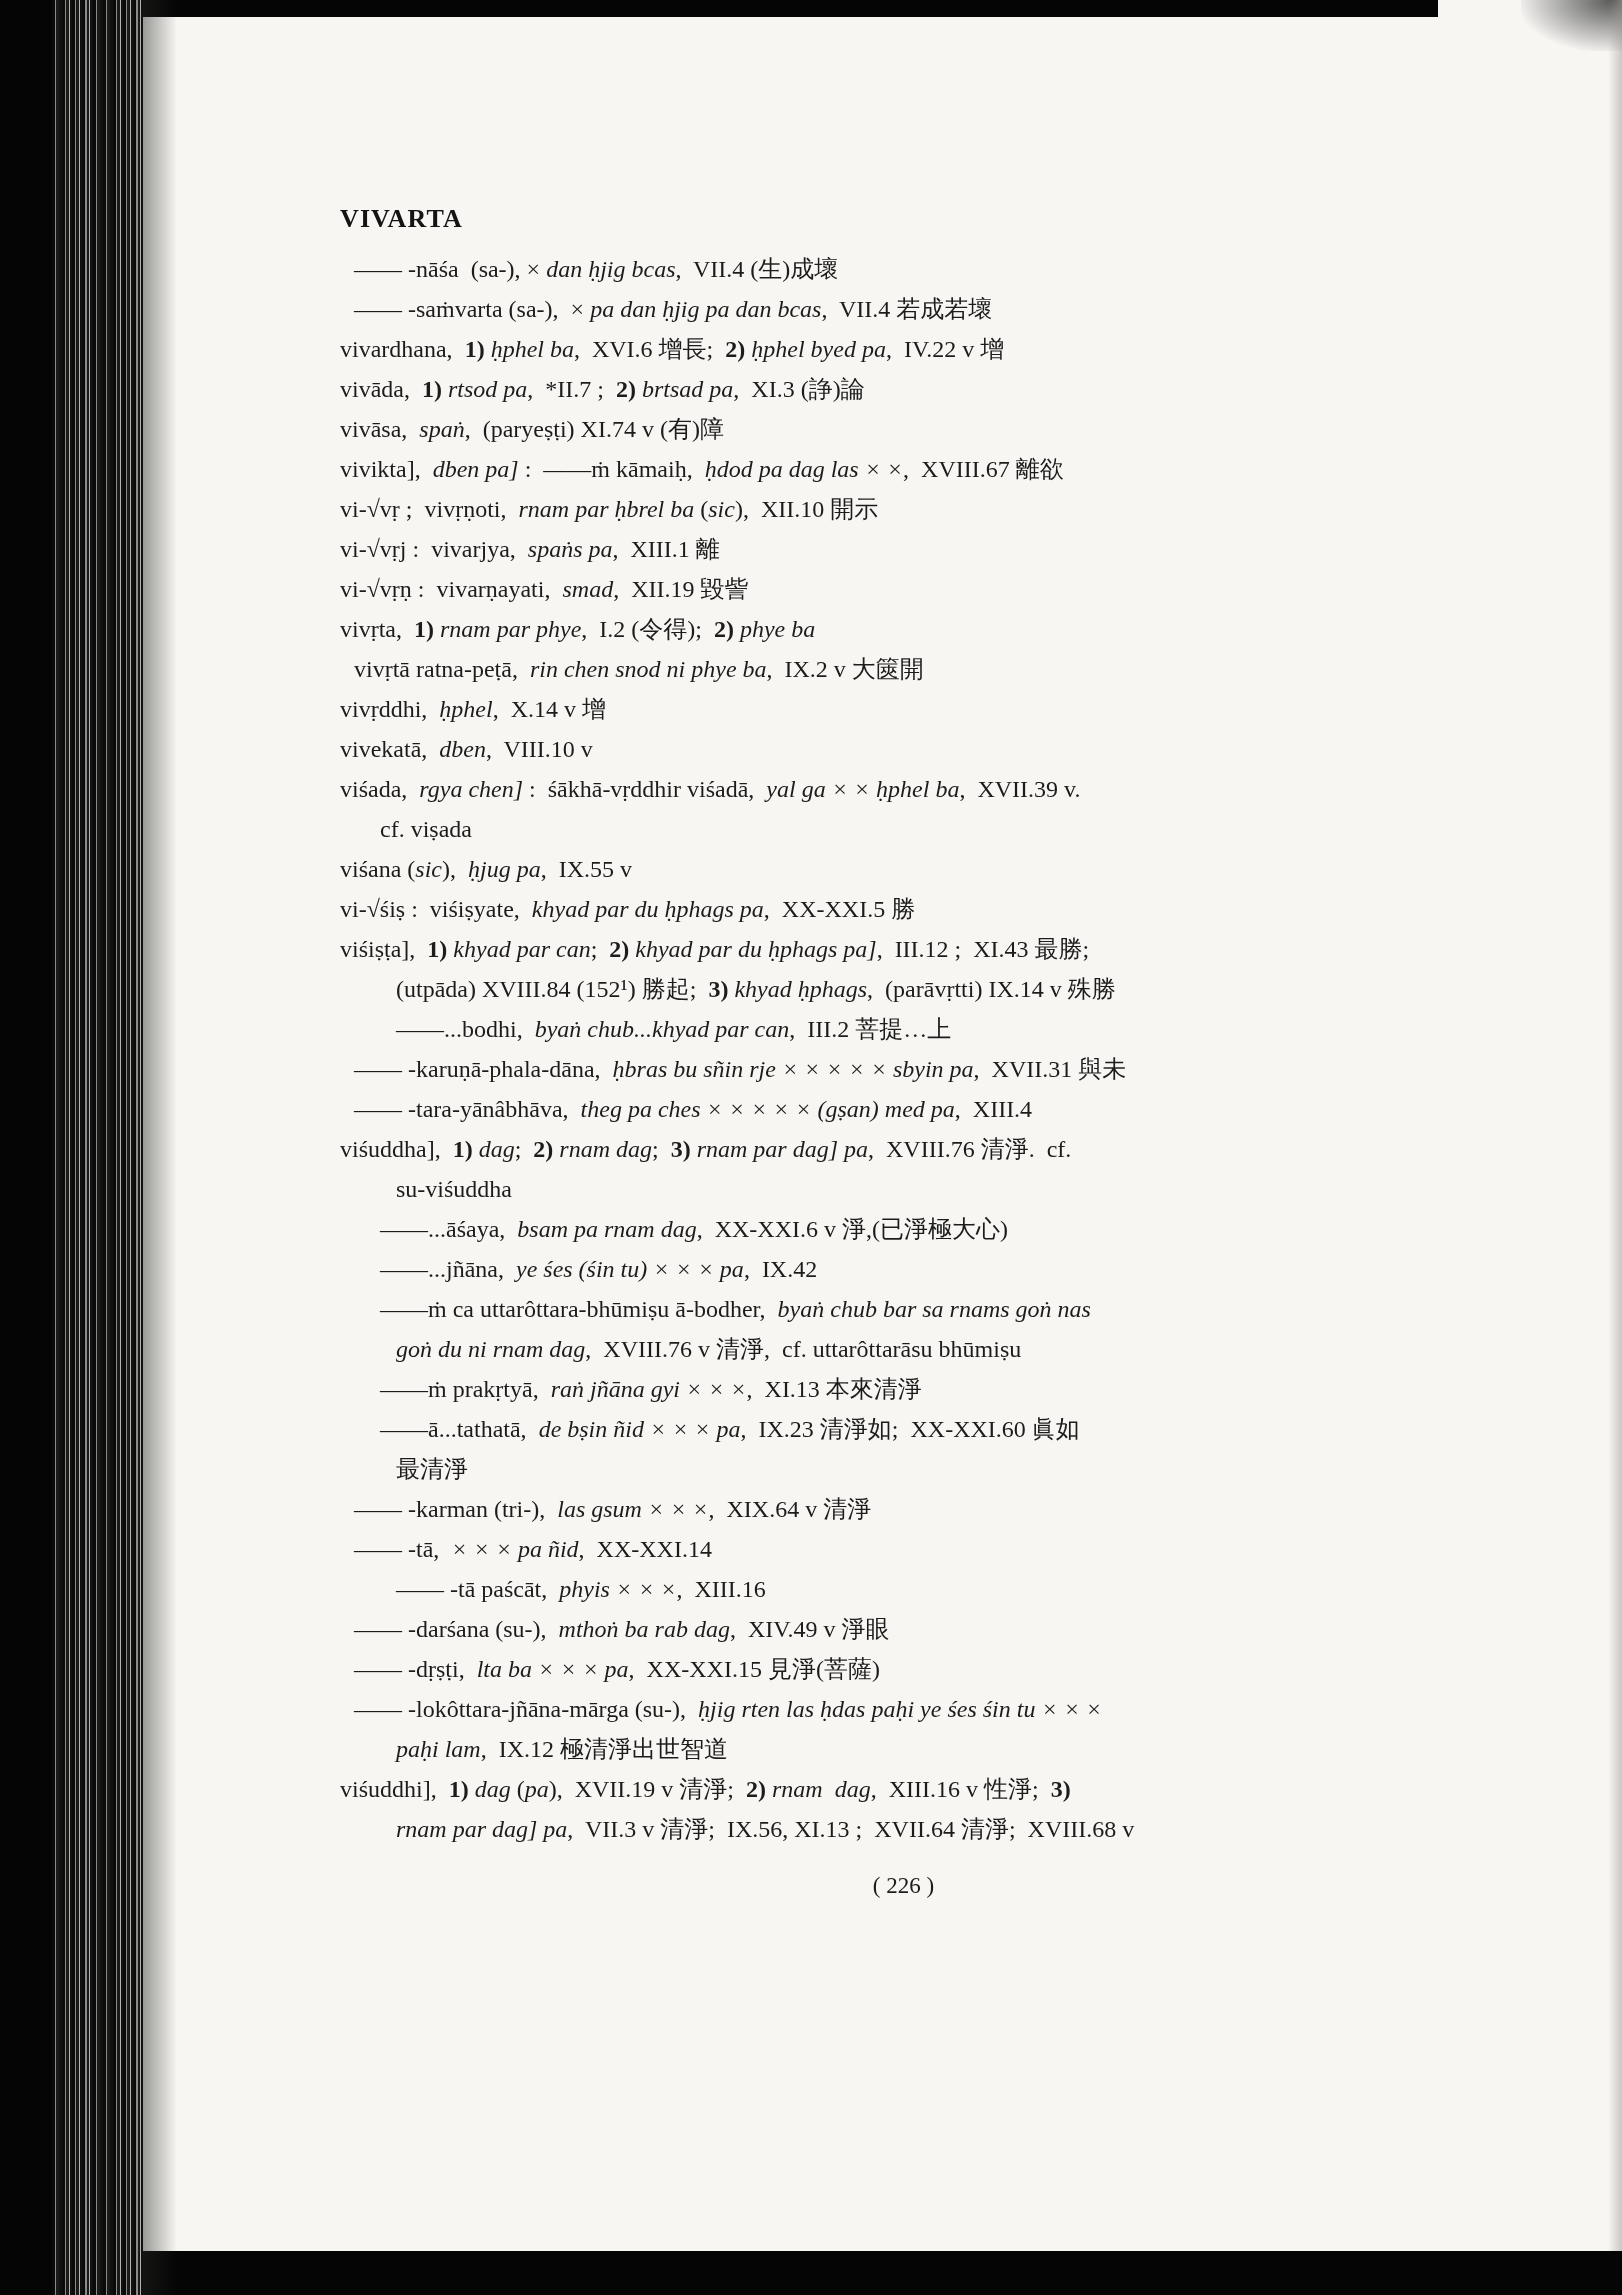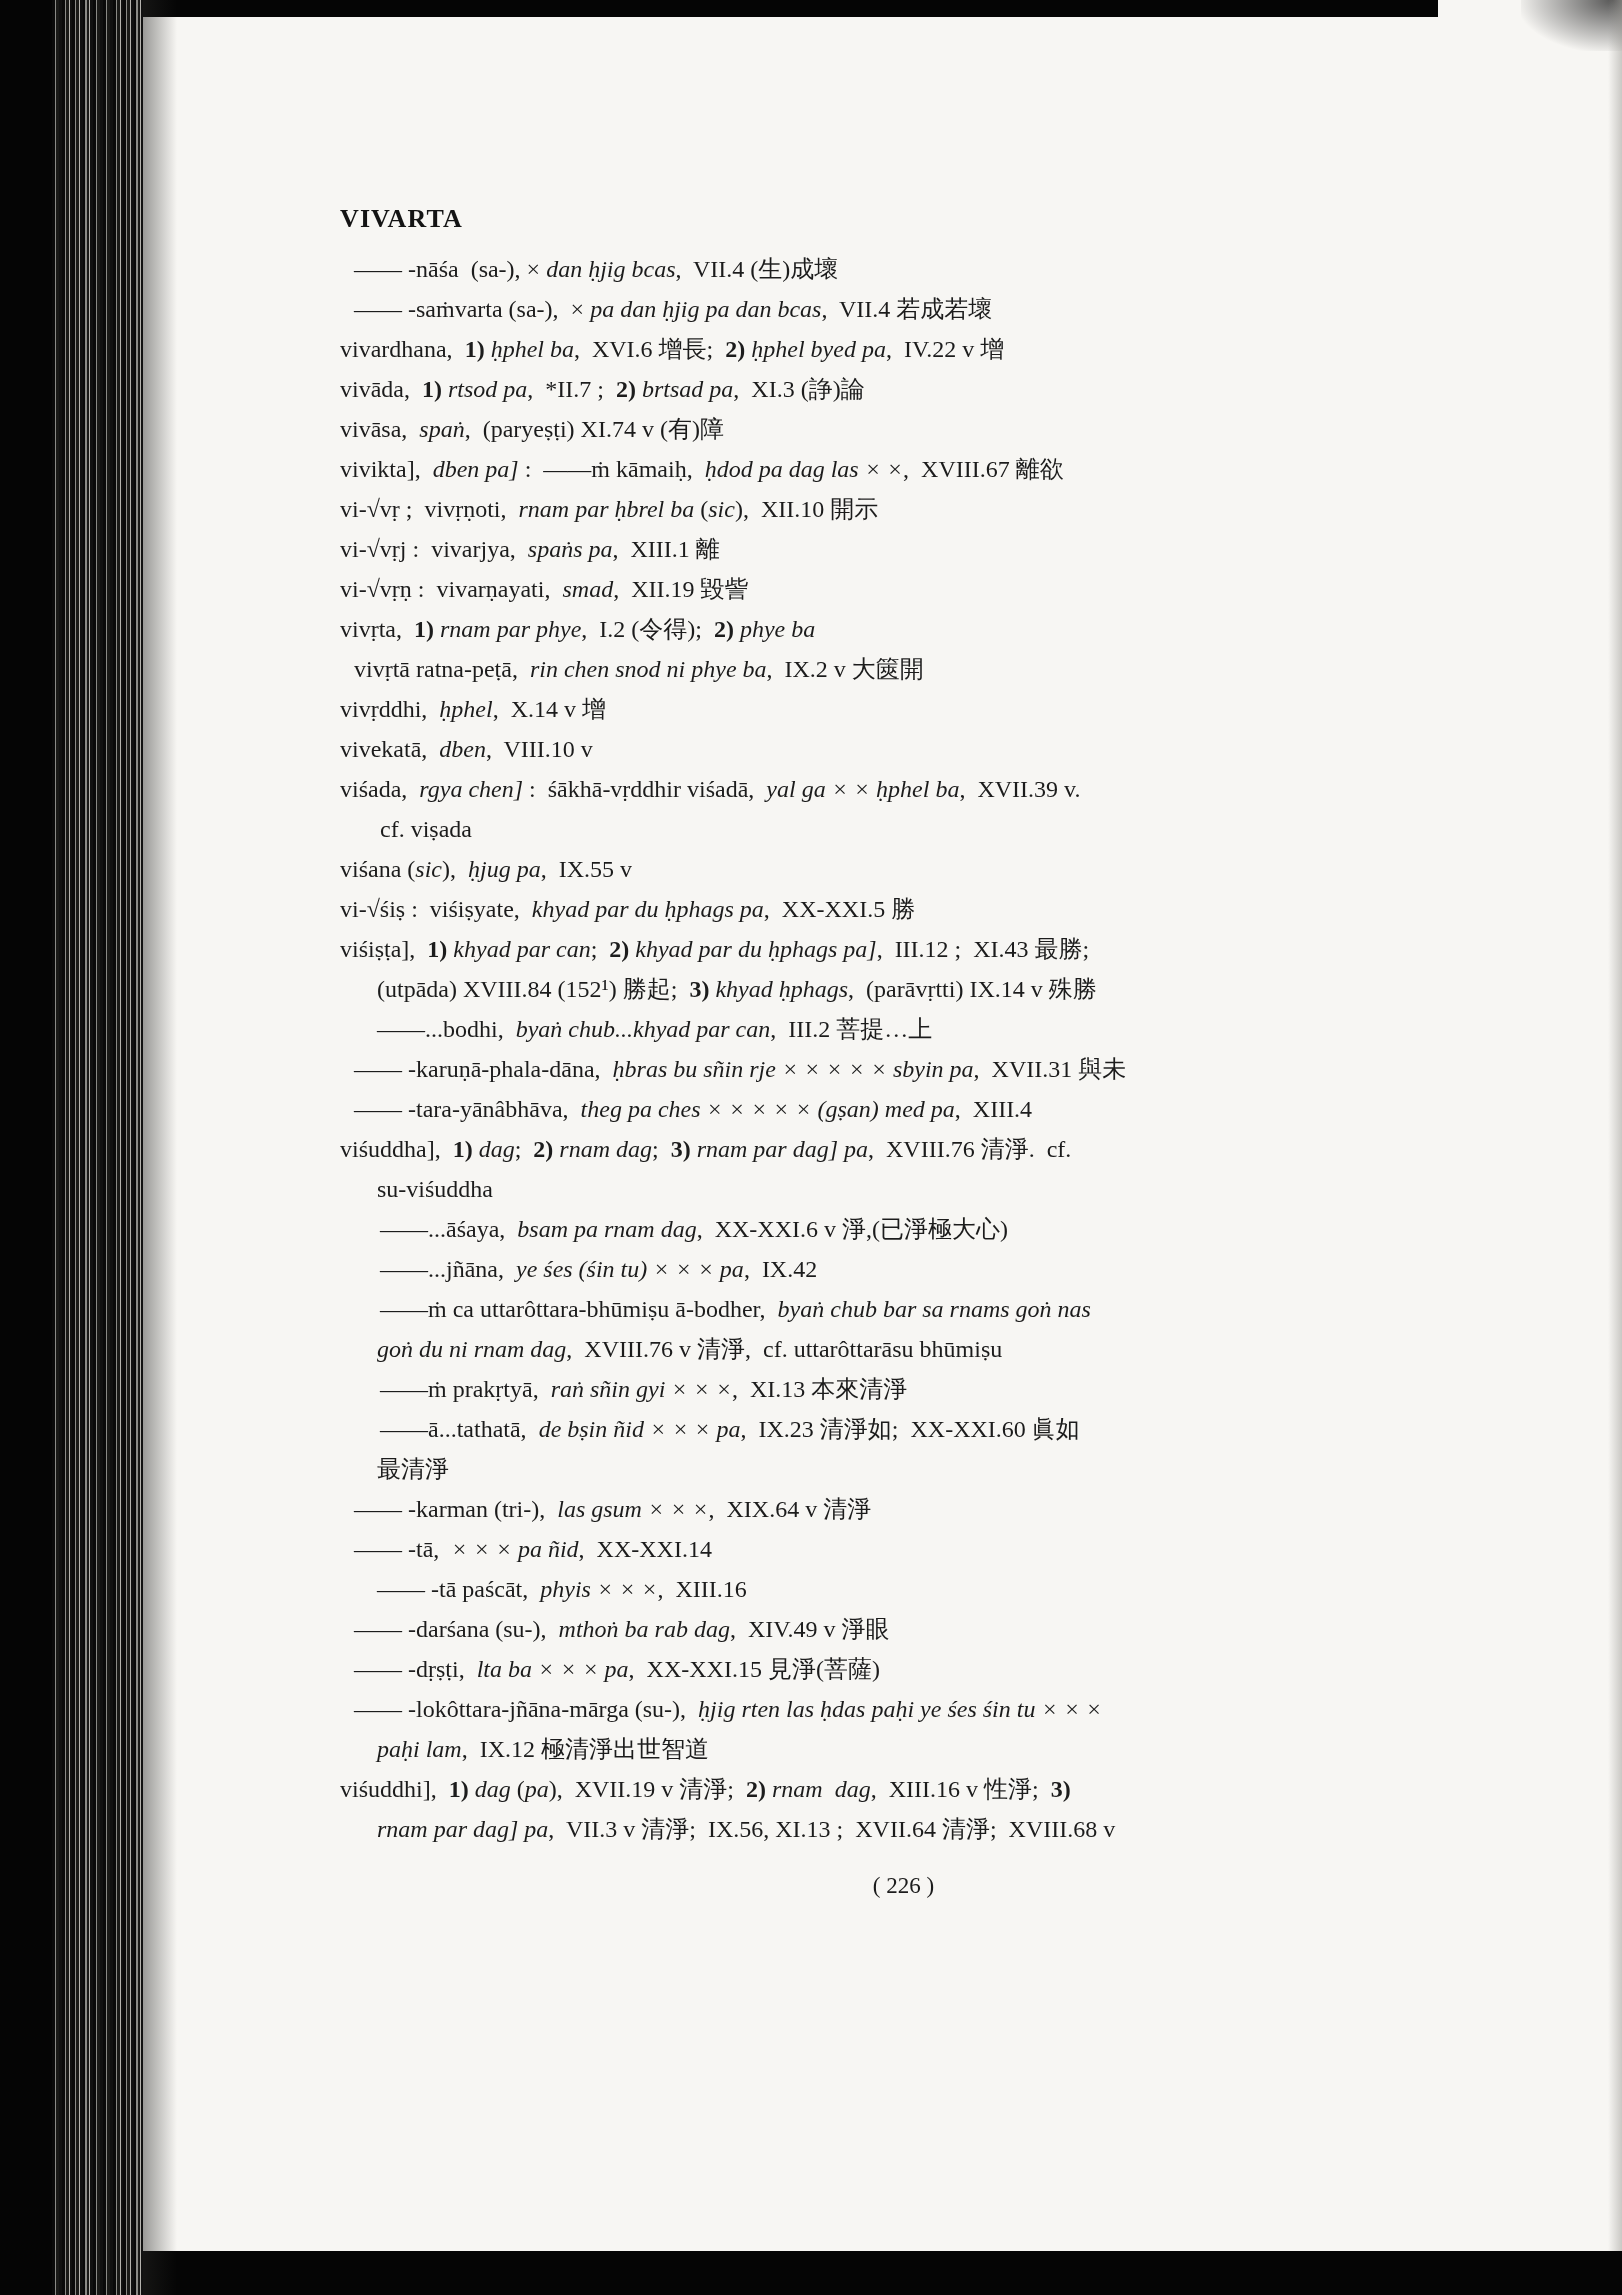--- a/index.html
+++ b/index.html
@@ -65,21 +65,21 @@
     color:#141414;
   }
   .line{
     font-size:24px;
     line-height:40px;
     white-space:pre-wrap;
     color:#1c1c1c;
   }
   .i0{margin-left:0;}
   .i1{margin-left:14px;}
-  .i2{margin-left:37px;}
+  .i2{margin-left:56px;}
   .i3{margin-left:40px;}
   .seg-r{font-style:normal;}
   .seg-i{font-style:italic;}
   .seg-b{font-style:normal;font-weight:700;}
   .page-number{
     margin-top:24px;
     text-align:center;
     font-size:23px;
     color:#1c1c1c;
     width:1127px;
@@ -121,21 +121,21 @@
       <div class="line i2"><span class="seg-r">(utpāda) XVIII.84 (152¹) 勝起;  </span><span class="seg-b">3) </span><span class="seg-i">khyad ḥphags</span><span class="seg-r">,  (parāvṛtti) IX.14 v 殊勝</span></div>
       <div class="line i2"><span class="seg-r">——...bodhi,  </span><span class="seg-i">byaṅ chub...khyad par can</span><span class="seg-r">,  III.2 菩提…上</span></div>
       <div class="line i1"><span class="seg-r">—— -karuṇā-phala-dāna,  </span><span class="seg-i">ḥbras bu sñin rje × × × × × sbyin pa</span><span class="seg-r">,  XVII.31 與未</span></div>
       <div class="line i1"><span class="seg-r">—— -tara-yānâbhāva,  </span><span class="seg-i">theg pa ches × × × × × (gṣan) med pa</span><span class="seg-r">,  XIII.4</span></div>
       <div class="line i0"><span class="seg-r">viśuddha],  </span><span class="seg-b">1) </span><span class="seg-i">dag</span><span class="seg-r">;  </span><span class="seg-b">2) </span><span class="seg-i">rnam dag</span><span class="seg-r">;  </span><span class="seg-b">3) </span><span class="seg-i">rnam par dag] pa</span><span class="seg-r">,  XVIII.76 清淨.  cf.</span></div>
       <div class="line i2"><span class="seg-r">su-viśuddha</span></div>
       <div class="line i3"><span class="seg-r">——...āśaya,  </span><span class="seg-i">bsam pa rnam dag</span><span class="seg-r">,  XX-XXI.6 v 淨,(已淨極大心)</span></div>
       <div class="line i3"><span class="seg-r">——...jñāna,  </span><span class="seg-i">ye śes (śin tu) × × × pa</span><span class="seg-r">,  IX.42</span></div>
       <div class="line i3"><span class="seg-r">——ṁ ca uttarôttara-bhūmiṣu ā-bodher,  </span><span class="seg-i">byaṅ chub bar sa rnams goṅ nas</span></div>
       <div class="line i2"><span class="seg-i">goṅ du ni rnam dag</span><span class="seg-r">,  XVIII.76 v 清淨,  cf. uttarôttarāsu bhūmiṣu</span></div>
-      <div class="line i3"><span class="seg-r">——ṁ prakṛtyā,  </span><span class="seg-i">raṅ sñin gyi × × ×</span><span class="seg-r">,  XI.13 本來清淨</span></div>
+      <div class="line i3"><span class="seg-r">——ṁ prakṛtyā,  </span><span class="seg-i">raṅ jñāna gyi × × ×</span><span class="seg-r">,  XI.13 本來清淨</span></div>
       <div class="line i3"><span class="seg-r">——ā...tathatā,  </span><span class="seg-i">de bṣin ñid × × × pa</span><span class="seg-r">,  IX.23 清淨如;  XX-XXI.60 眞如</span></div>
       <div class="line i2"><span class="seg-r">最清淨</span></div>
       <div class="line i1"><span class="seg-r">—— -karman (tri-),  </span><span class="seg-i">las gsum × × ×</span><span class="seg-r">,  XIX.64 v 清淨</span></div>
       <div class="line i1"><span class="seg-r">—— -tā,  </span><span class="seg-i">× × × pa ñid</span><span class="seg-r">,  XX-XXI.14</span></div>
       <div class="line i2"><span class="seg-r">—— -tā paścāt,  </span><span class="seg-i">phyis × × ×</span><span class="seg-r">,  XIII.16</span></div>
       <div class="line i1"><span class="seg-r">—— -darśana (su-),  </span><span class="seg-i">mthoṅ ba rab dag</span><span class="seg-r">,  XIV.49 v 淨眼</span></div>
       <div class="line i1"><span class="seg-r">—— -dṛṣṭi,  </span><span class="seg-i">lta ba × × × pa</span><span class="seg-r">,  XX-XXI.15 見淨(菩薩)</span></div>
       <div class="line i1"><span class="seg-r">—— -lokôttara-jñāna-mārga (su-),  </span><span class="seg-i">ḥjig rten las ḥdas paḥi ye śes śin tu × × ×</span></div>
       <div class="line i2"><span class="seg-i">paḥi lam</span><span class="seg-r">,  IX.12 極清淨出世智道</span></div>
       <div class="line i0"><span class="seg-r">viśuddhi],  </span><span class="seg-b">1) </span><span class="seg-i">dag</span><span class="seg-r"> (</span><span class="seg-i">pa</span><span class="seg-r">),  XVII.19 v 清淨;  </span><span class="seg-b">2) </span><span class="seg-i">rnam  dag</span><span class="seg-r">,  XIII.16 v 性淨;  </span><span class="seg-b">3)</span></div>

